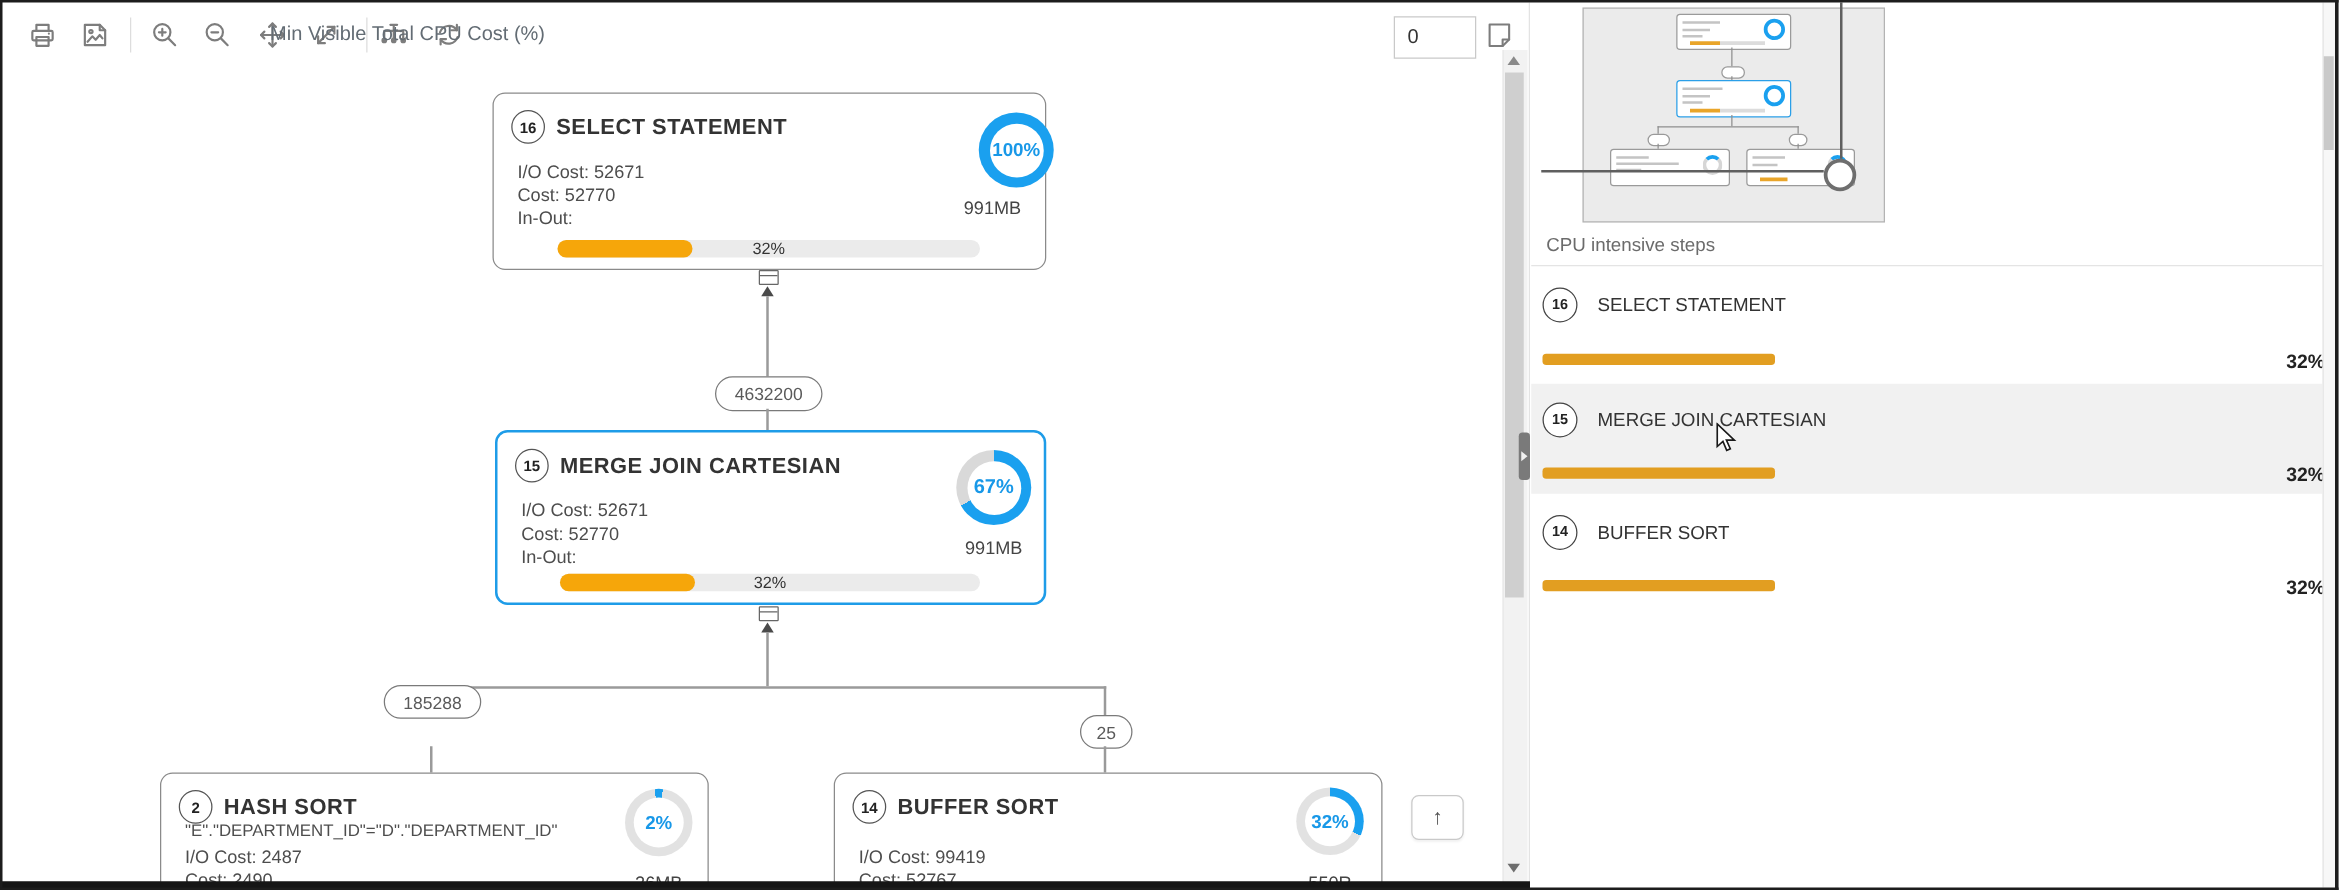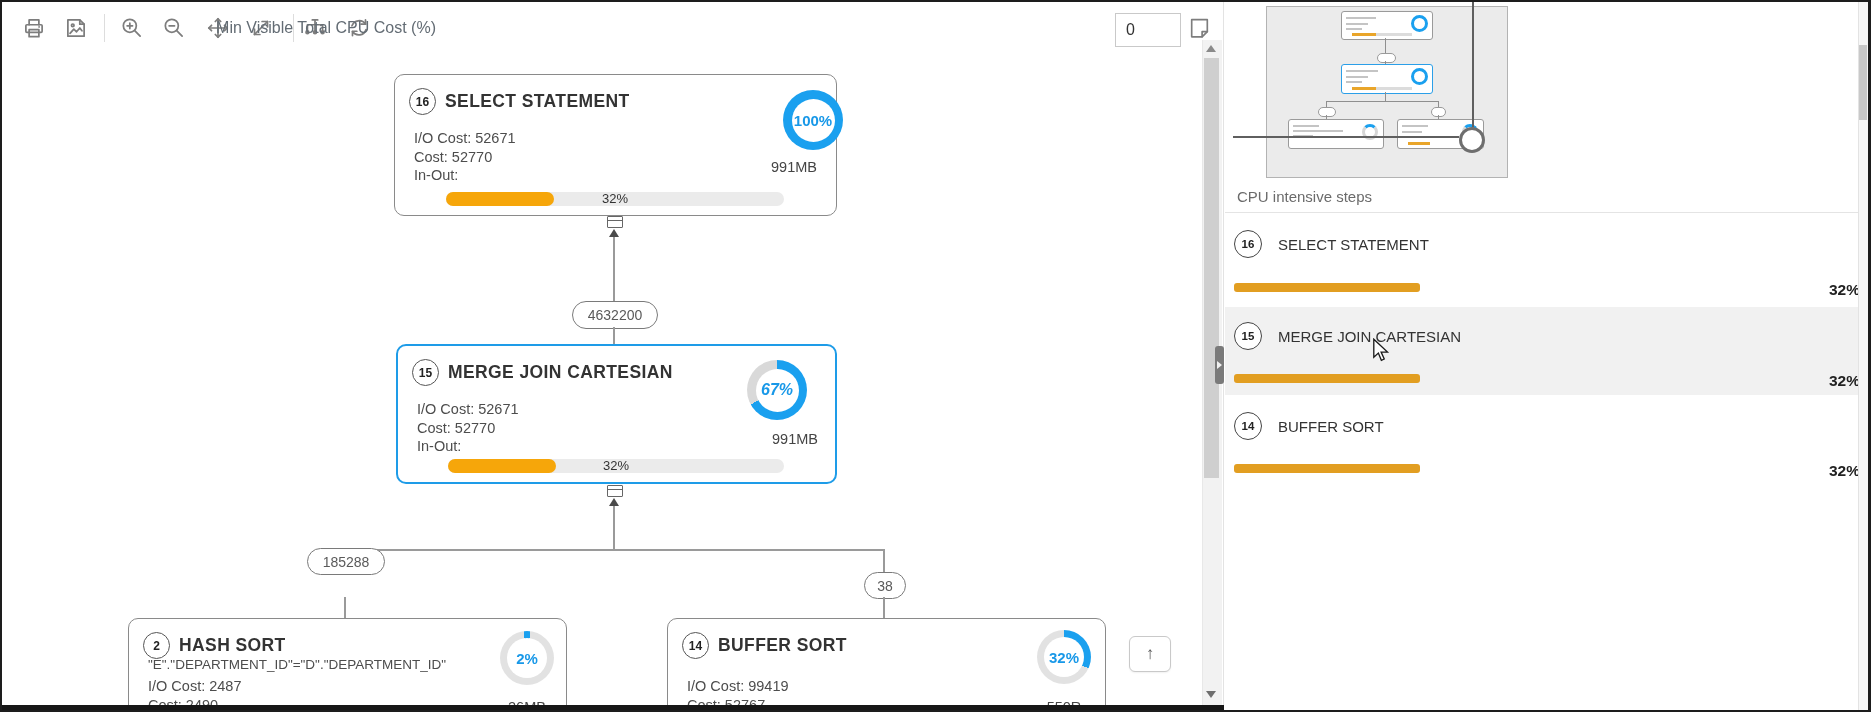--- a/index.html
+++ b/index.html
@@ -177,21 +177,21 @@
 
 <div class="abs ehandle" style="left:607px;top:485px;">
     <div></div>
   </div>
 <div class="abs earrow" style="left:609px;top:498px;"></div>
 <div class="abs eline evline" style="left:613px;top:506px;height:43px;"></div>
 <div class="abs eline ehline" style="left:345px;top:549px;width:540px;"></div>
 <div class="abs eline evline" style="left:344px;top:549px;height:23px;"></div>
 <div class="abs eline evline" style="left:883px;top:549px;height:23px;"></div>
 <div class="abs eoval" style="left:307px;top:548px;width:76px;height:25px;">185288</div>
-<div class="abs eoval" style="left:864px;top:572px;width:40px;height:25px;">38</div>
+<div class="abs eoval" style="left:864px;top:572px;width:40px;height:25px;">25</div>
 <div class="abs eline evline" style="left:344px;top:597px;height:21px;"></div>
 <div class="abs eline evline" style="left:883px;top:597px;height:21px;"></div>
 
 <div class="abs node" style="left:394px;top:74px;width:441px;height:140px;">
   <div class="nhead">
     <div class="ncircle">16</div>
     <div class="ntitle">SELECT STATEMENT</div>
   </div>
   <div class="nbody" style="top:54px;">
     <div>I/O Cost: 52671</div>
@@ -211,21 +211,21 @@
 <div class="abs node selected" style="left:396px;top:344px;width:437px;height:136px;">
   <div class="nhead">
     <div class="ncircle">15</div>
     <div class="ntitle">MERGE JOIN CARTESIAN</div>
   </div>
   <div class="nbody" style="top:54px;">
     <div>I/O Cost: 52671</div>
     <div>Cost: 52770</div>
     <div>In-Out:</div>
   </div>
-  <div class="abs donut d60 d67" style="left:349px;top:14px;font-style:italic;">
+  <div class="abs donut d60 d67" style="left:367px;top:14px;">
     <span style="font-size:16px;">67%</span>
   </div>
   <div class="abs nsize" style="left:342px;top:85px;">991MB</div>
   <div class="abs nbar" style="left:50px;top:113px;width:336px;">
     <div class="fill"></div>
     <div class="pct">32%</div>
   </div>
 </div>
 
 <div class="abs node" style="left:128px;top:618px;width:437px;height:120px;">

